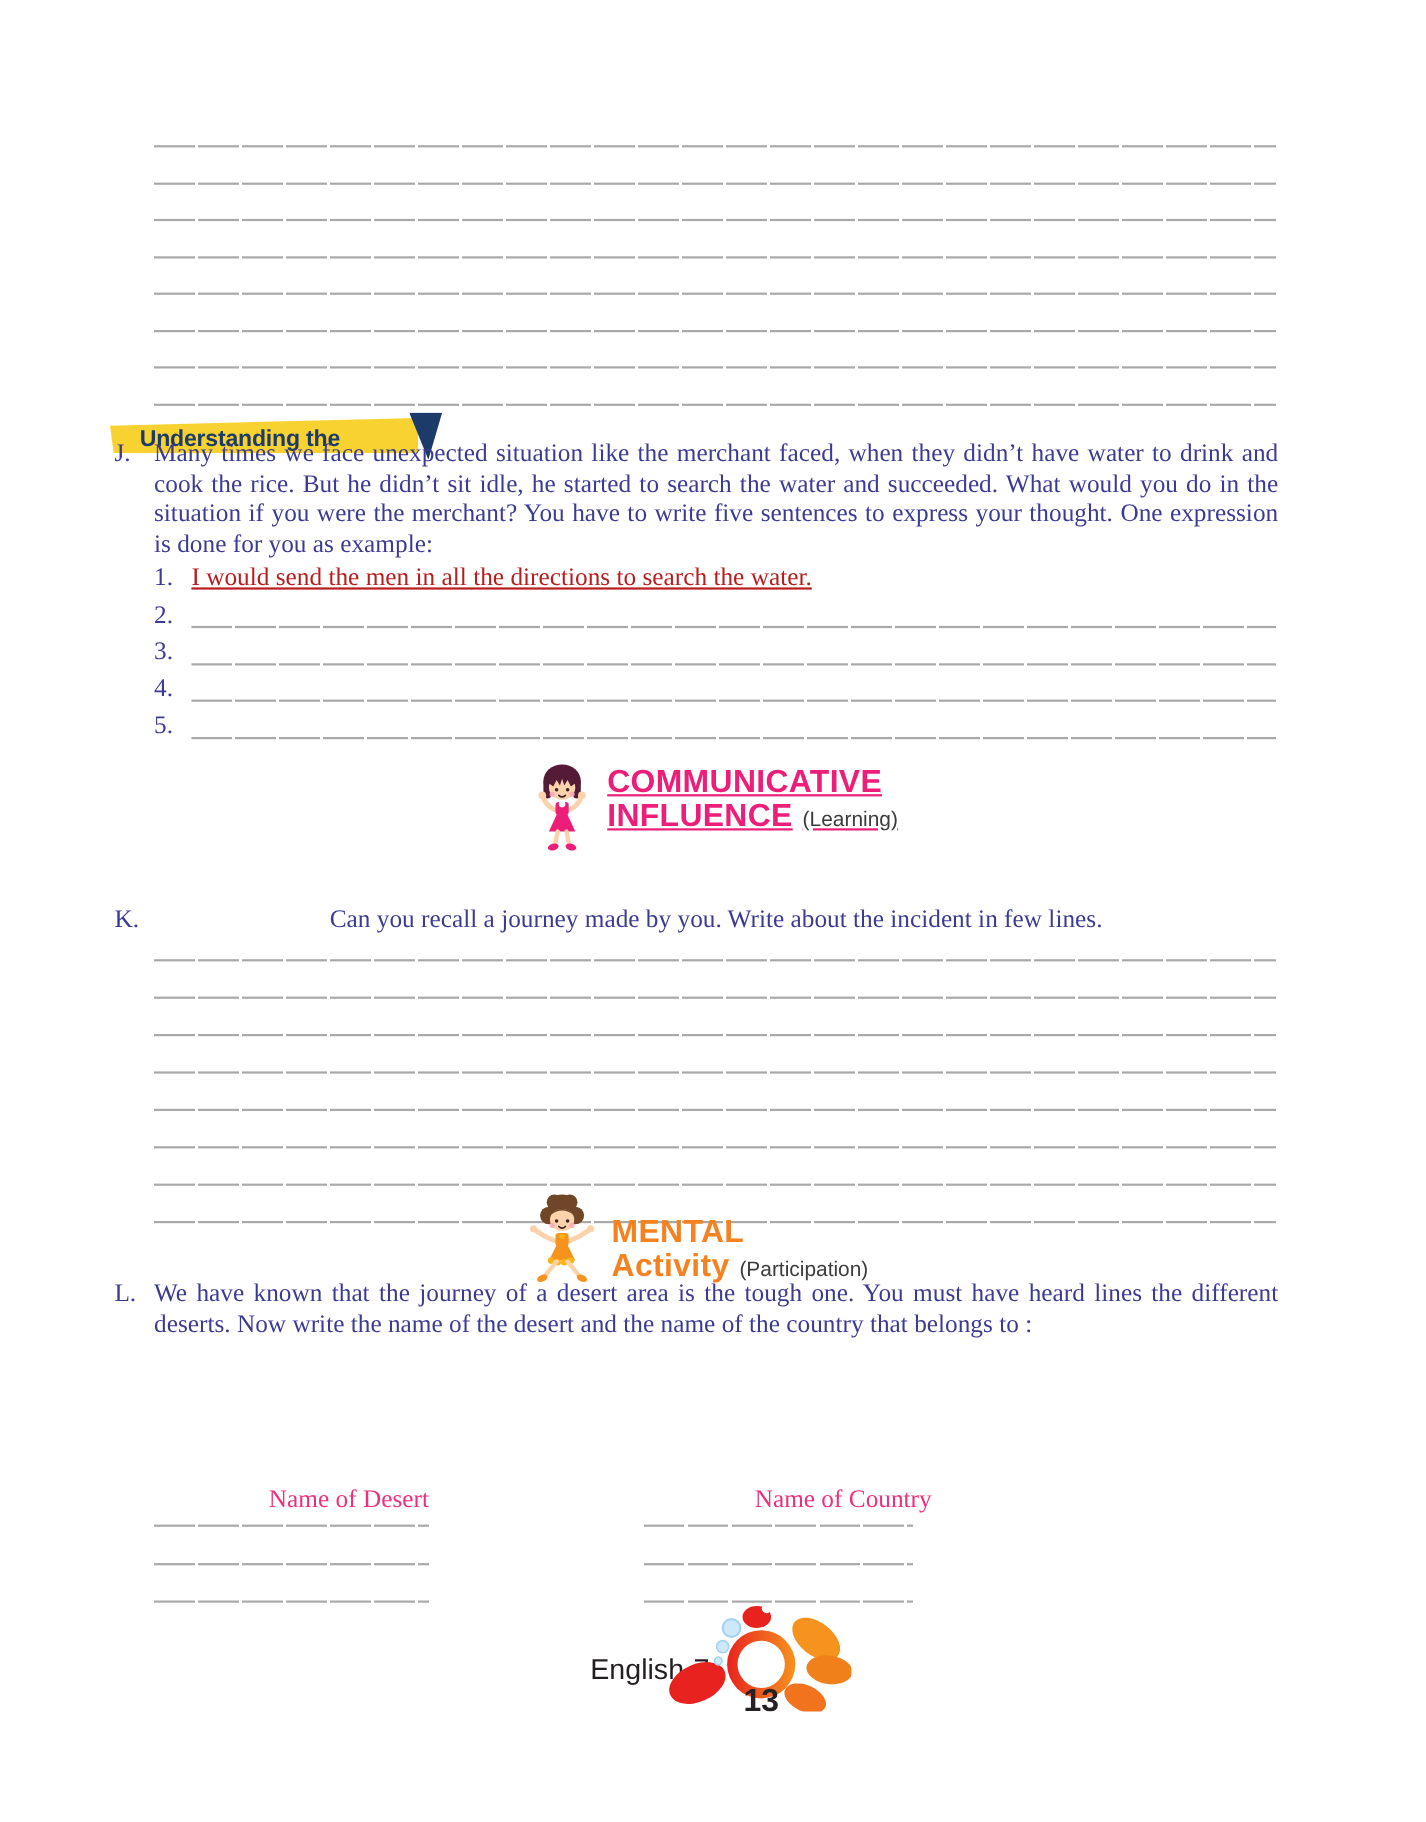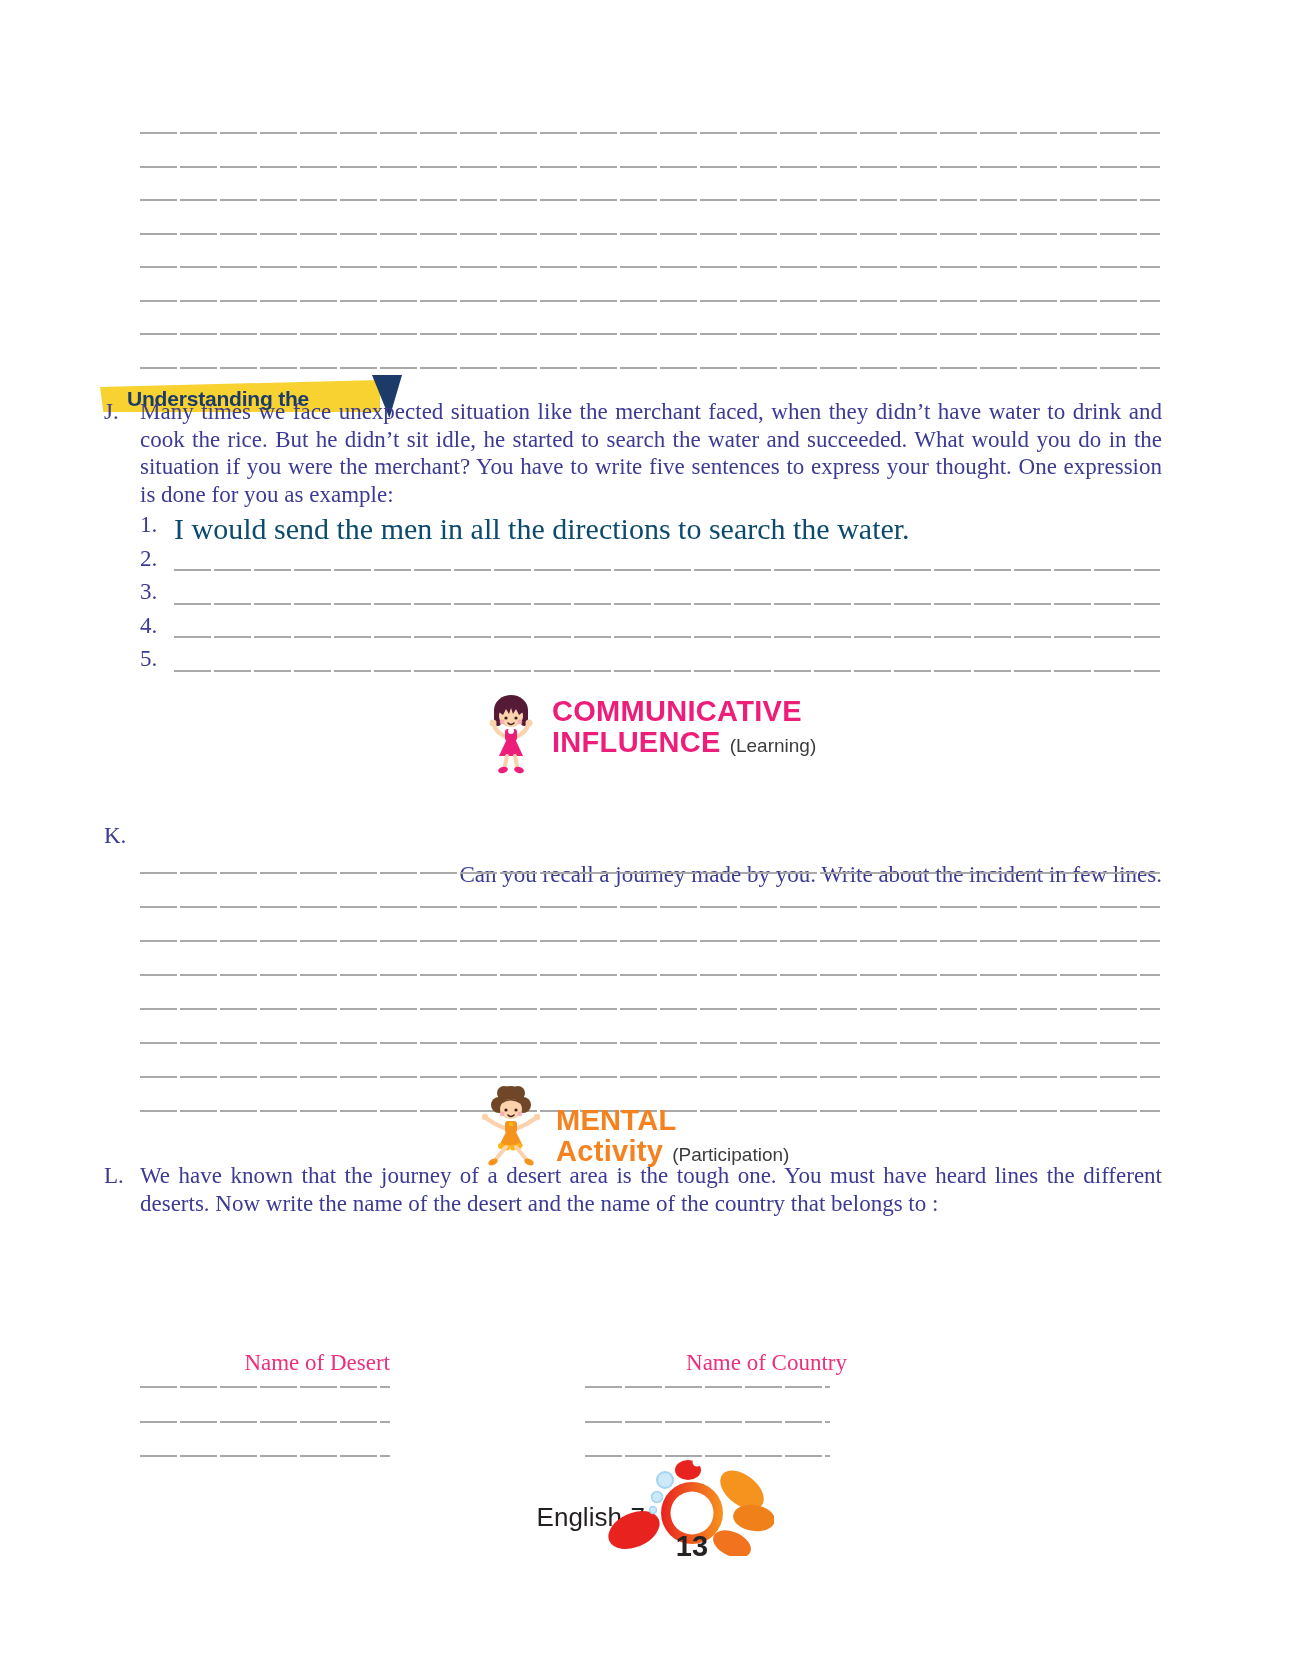--- a/index.html
+++ b/index.html
@@ -29,30 +29,30 @@
   .qlabel{flex:none;width:36px;font-size:23px;line-height:27.5px;}
   .qtext{flex:1;margin:0;font-size:23px;line-height:27.5px;text-align:justify;}
   .q-j{top:398px;}
   .q-k{top:822px;}
   .q-l{top:1162px;}
 
   
   .alist{position:absolute;left:140px;top:510px;width:1020px;}
   .lrow{height:33.5px;display:flex;}
   .lnum{flex:none;width:34px;font-size:23px;color:#3c3b94;padding-top:2px;}
-  .lans{font-size:30px;color:#0c4a6e;padding-top:2px;}
+  .lans{font-size:23px;color:#b91c1c;padding-top:2px;text-decoration:underline;}
   .lline{flex:1;align-self:flex-end;margin:0 0 6px 0;}
 
   
   .badge{position:absolute;display:flex;align-items:flex-start;}
   .badge-comm{left:482px;top:690px;}
   .badge-mental{left:478px;top:1084px;align-items:flex-end;}
   .badge-text{margin-left:12px;padding-top:6px;font-family:"Liberation Sans",sans-serif;}
   .bt{font-weight:bold;font-size:29px;line-height:31px;letter-spacing:0.3px;}
-  .pink .bt{color:#ed1e79;}
+  .pink .bt{color:#ed1e79;text-decoration:underline;}
   .orange .bt{color:#f58220;}
   .btag{font-family:"Liberation Sans",sans-serif;font-weight:normal;font-size:19px;color:#3c3c3c;
     letter-spacing:0;margin-left:9px;}
 
   
   .colhead{position:absolute;top:1350px;font-size:23px;color:#ed2f7d;text-align:right;}
   .colhead.desert{left:140px;width:250px;}
   .colhead.country{left:602px;width:245px;}
   .collines{position:absolute;top:1386px;}
   .collines .dline{margin-bottom:32.5px;}
@@ -142,21 +142,21 @@
     <div class="badge-text">
       <div class="bt">COMMUNICATIVE</div>
       <div class="bt">
         <span>INFLUENCE</span><span class="btag">(Learning)</span>
       </div>
     </div>
   </div>
 
   <div class="q q-k">
     <span class="qlabel">K.</span>
-    <p class="qtext" style="text-align:right;margin-top:39px;">Can you recall a journey made by you. Write about the incident in few lines.</p>
+    <p class="qtext" style="text-align:center;">Can you recall a journey made by you. Write about the incident in few lines.</p>
   </div>
 
   <div class="k-lines">
     <div class="dline"></div>
     <div class="dline"></div>
     <div class="dline"></div>
     <div class="dline"></div>
     <div class="dline"></div>
     <div class="dline"></div>
     <div class="dline"></div>

